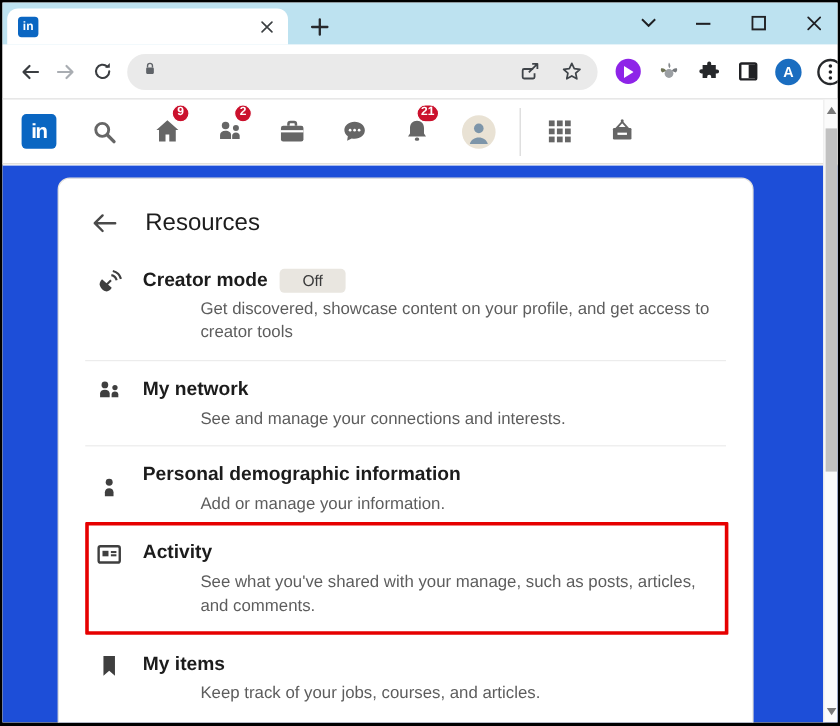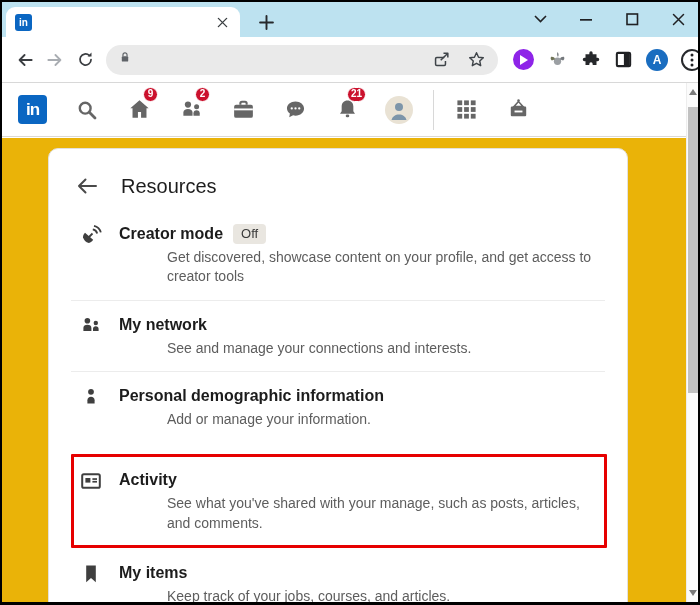--- a/index.html
+++ b/index.html
@@ -31,30 +31,30 @@
 
   
   .linav{height:54px;background:#fff;display:flex;align-items:center;padding-left:16px;border-bottom:1px solid #dcd9d3;}
   .li-logo{width:29px;height:29px;background:#0a66c2;border-radius:4px;color:#fff;font-weight:bold;font-size:17px;display:flex;align-items:center;justify-content:center;margin-right:14px;letter-spacing:-1px;}
   .li-item{width:52px;height:52px;display:flex;align-items:center;justify-content:center;position:relative;color:#666;cursor:pointer;background:none;border:none;}
   .li-badge{position:absolute;top:3px;right:7px;min-width:15px;height:15px;border-radius:8px;background:#cb112d;border:1px solid #fff;color:#fff;font-size:10px;font-weight:bold;display:flex;align-items:center;justify-content:center;padding:0 3px;line-height:1;}
   .li-avatar{width:28px;height:28px;border-radius:50%;background:#e9e2d4;overflow:hidden;display:flex;align-items:flex-end;justify-content:center;}
   .li-divider{width:1px;height:40px;background:#d8d8d8;margin:0 6px 0 8px;}
 
   
-  .content{position:absolute;top:136px;left:0;right:0;bottom:0;background:#eab308;}
+  .content{position:absolute;top:136px;left:0;right:0;bottom:0;background:#1d4ed8;}
   .card{margin:10px 0 0 46px;width:580px;background:#fff;border:1px solid #e3e1dd;border-radius:10px;padding-bottom:16px;}
   .card-header{display:flex;align-items:center;gap:22px;padding:25px 24px 12px 26px;}
   .page-title{font-size:20px;color:#1d1d1d;}
   .res-row{display:flex;gap:16px;margin:0 22px;padding:13px 0 13px 8px;}
   .res-row.bordered{border-bottom:1px solid #ececec;}
   .row-icon{width:24px;height:24px;color:#3f3f3f;flex:none;margin-top:0;}
   .row-title{font-size:16px;font-weight:bold;color:#1c1c1c;display:flex;align-items:center;gap:10px;line-height:22px;}
   .row-desc{font-size:14px;color:#5d5d5d;line-height:1.38;margin-top:3px;max-width:545px;margin-left:48px;}
-  .off-badge{background:#e9e6e0;color:#3a3a3a;font-size:13px;font-weight:normal;padding:2px 8px;border-radius:4px;line-height:1.2;}
+  .off-badge{background:#e9e6e0;color:#3a3a3a;font-size:13px;font-weight:normal;padding:2px 19px;border-radius:4px;line-height:1.2;}
   .highlight-box{border:3px solid #e60000;border-radius:1px;margin:0 20px 0 22px;}
   .highlight-box .res-row{margin:0;padding:12px 8px 12px 5px;}
 
   
   .scrollbar{position:absolute;top:81px;right:0;bottom:0;width:12px;background:#fbfbfb;border-left:1px solid #ededed;}
   .sb-thumb{position:absolute;top:24px;left:1px;width:10px;height:286px;background:#c1c1c1;}
   .sb-arrow{position:absolute;left:2px;width:0;height:0;border-left:4px solid transparent;border-right:4px solid transparent;}
   .sb-up{top:6px;border-bottom:6px solid #7a7a7a;}
   .sb-down{bottom:6px;border-top:6px solid #7a7a7a;}
 </style>
@@ -293,21 +293,21 @@
             </svg>
         </span>
         <div class="row-body">
           <div class="row-title">
               <span>My network</span>
             </div>
           <div class="row-desc">See and manage your connections and interests.</div>
         </div>
       </div>
 
-      <div class="res-row" style="padding-bottom:25px;">
+      <div class="res-row" style="padding-bottom:6px;align-items:center;">
         <span class="row-icon">
           <svg width="24" height="24" viewBox="0 0 24 24" fill="currentColor">
               <circle cx="12" cy="6.8" r="2.9"></circle>
               <path d="M8.4 18.6v-3.4c0-2.1 1.5-3.4 3.6-3.4s3.6 1.3 3.6 3.4v3.4z"></path>
             </svg>
         </span>
         <div class="row-body">
           <div class="row-title">
               <span>Personal demographic information</span>
             </div>

